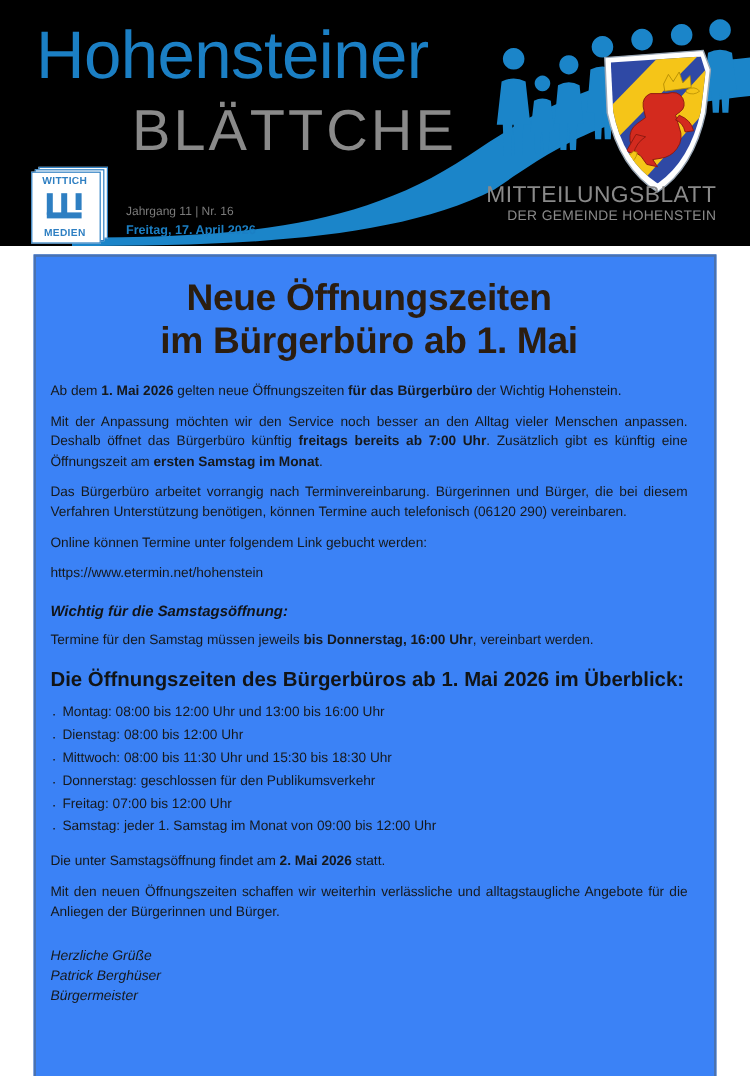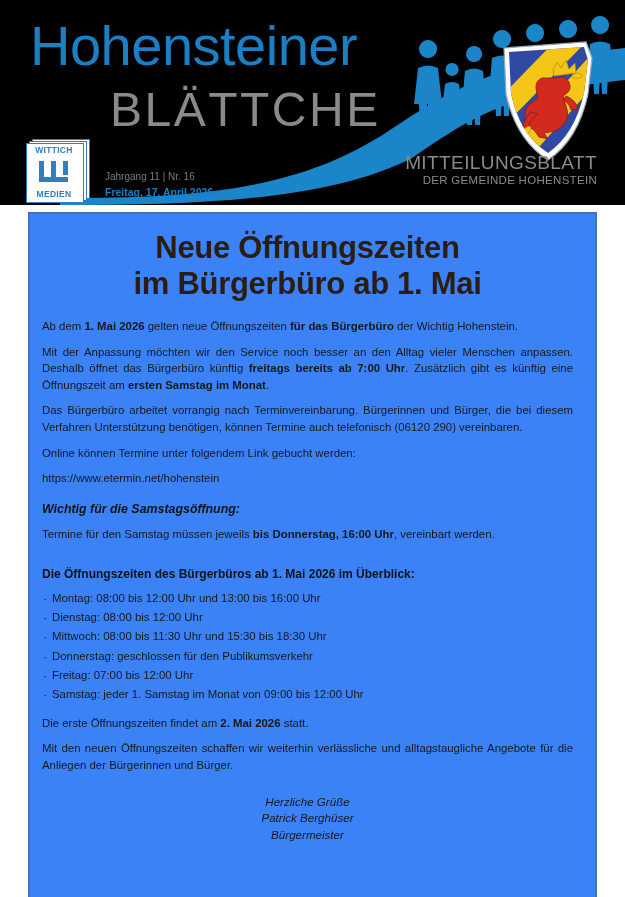--- a/index.html
+++ b/index.html
@@ -185,23 +185,23 @@
   .sub-head-italic {
     color: #111417;
     font-size: 12.4px;
     font-weight: bold;
     font-style: italic;
     margin: 14px 0 9px 0;
     line-height: 1.3;
   }
   .sub-head-bold {
     color: #111417;
-    font-size: 12px;
-    font-weight: bold;
-    margin: 24px 0 9px 0;
+    font-size: 17px;
+    font-weight: bold;
+    margin: 13px 0 9px 0;
     line-height: 1.3;
   }
   .hours-list {
     list-style: none;
     margin: 0 0 9px 0;
     padding: 0;
   }
   .hours-list li {
     color: #16191c;
     font-size: 11.4px;
@@ -212,21 +212,21 @@
   .hours-list li:before {
     content: "\00B7";
     position: absolute;
     left: 1px;
     top: -1px;
     font-size: 13px;
     color: #16191c;
   }
   .signature {
     margin-top: 20px;
-    text-align: center;
+    text-align: left;
     font-style: italic;
     color: #16191c;
     font-size: 11.6px;
     line-height: 1.42;
   }
   .signature div { display: block; }
 </style>
 </head>
 <body>
 
@@ -349,21 +349,21 @@
   <ul class="hours-list">
     <li>Montag: 08:00 bis 12:00 Uhr und 13:00 bis 16:00 Uhr</li>
     <li>Dienstag: 08:00 bis 12:00 Uhr</li>
     <li>Mittwoch: 08:00 bis 11:30 Uhr und 15:30 bis 18:30 Uhr</li>
     <li>Donnerstag: geschlossen für den Publikumsverkehr</li>
     <li>Freitag: 07:00 bis 12:00 Uhr</li>
     <li>Samstag: jeder 1. Samstag im Monat von 09:00 bis 12:00 Uhr</li>
   </ul>
 
   <p class="body-text noj">
-    <span>Die erste Öffnungszeiten findet am </span><b>2. Mai 2026</b><span> statt.</span>
+    <span>Die unter Samstagsöffnung findet am </span><b>2. Mai 2026</b><span> statt.</span>
   </p>
 
 
   <p class="body-text">Mit den neuen Öffnungszeiten schaffen wir weiterhin verlässliche und alltagstaugliche Angebote für die Anliegen der Bürgerinnen und Bürger.</p>
 
   <div class="signature">
     <div>Herzliche Grüße</div>
     <div>Patrick Berghüser</div>
     <div>Bürgermeister</div>
   </div>

